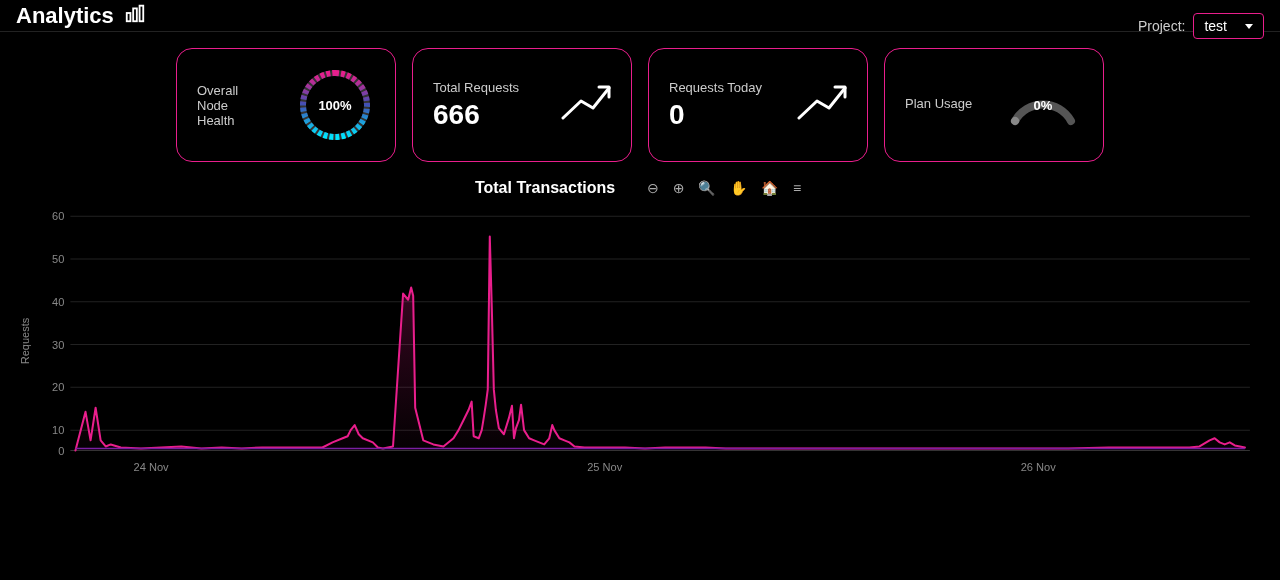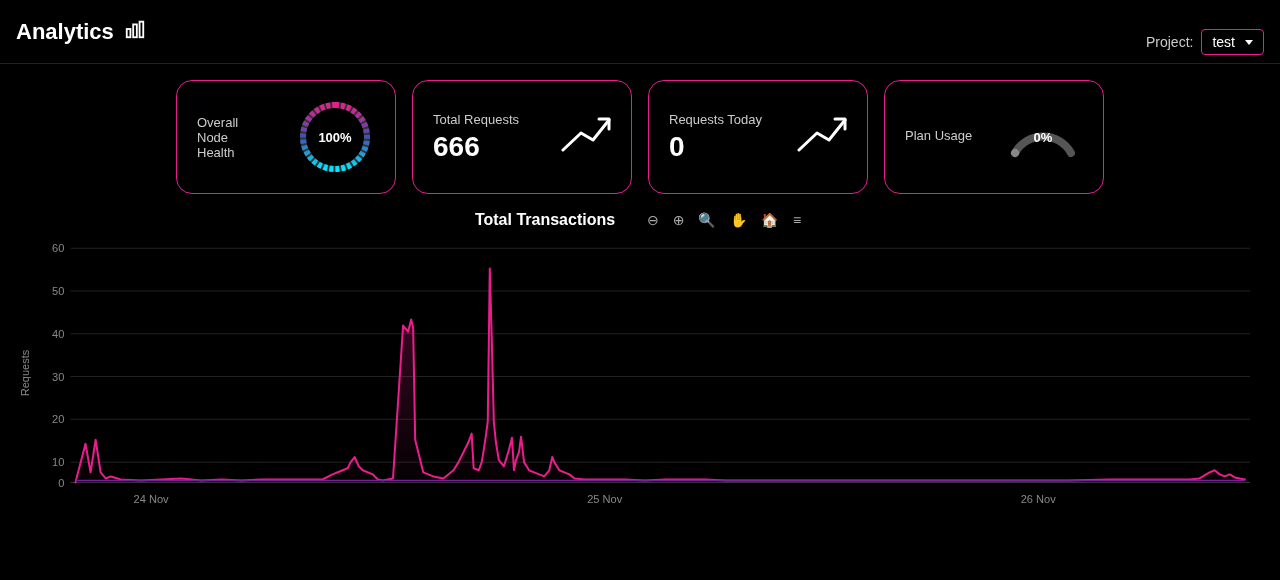--- a/index.html
+++ b/index.html
@@ -13,21 +13,21 @@
     }
 
     
     .header {
       display: flex;
       align-items: center;
       justify-content: space-between;
       padding: 10px 16px;
       background: #000;
       border-bottom: 1px solid #222;
-      height: 64px;
+      height: 32px;
     }
     .header-left {
       display: flex;
       align-items: center;
       gap: 10px;
     }
     .header-title {
       font-size: 22px;
       font-weight: 600;
       color: #fff;
@@ -42,21 +42,21 @@
       gap: 8px;
       margin-top: 21px;
     }
     .project-label {
       color: #ccc;
       font-size: 14px;
     }
     .project-dropdown {
       display: flex;
       align-items: center;
-      gap: 10px;
+      gap: 18px;
       background: #000;
       border: 1px solid #e91e8c;
       border-radius: 4px;
       padding: 4px 10px;
       cursor: pointer;
       color: #fff;
       font-size: 14px;
     }
     .chevron-down {
       width: 0;

